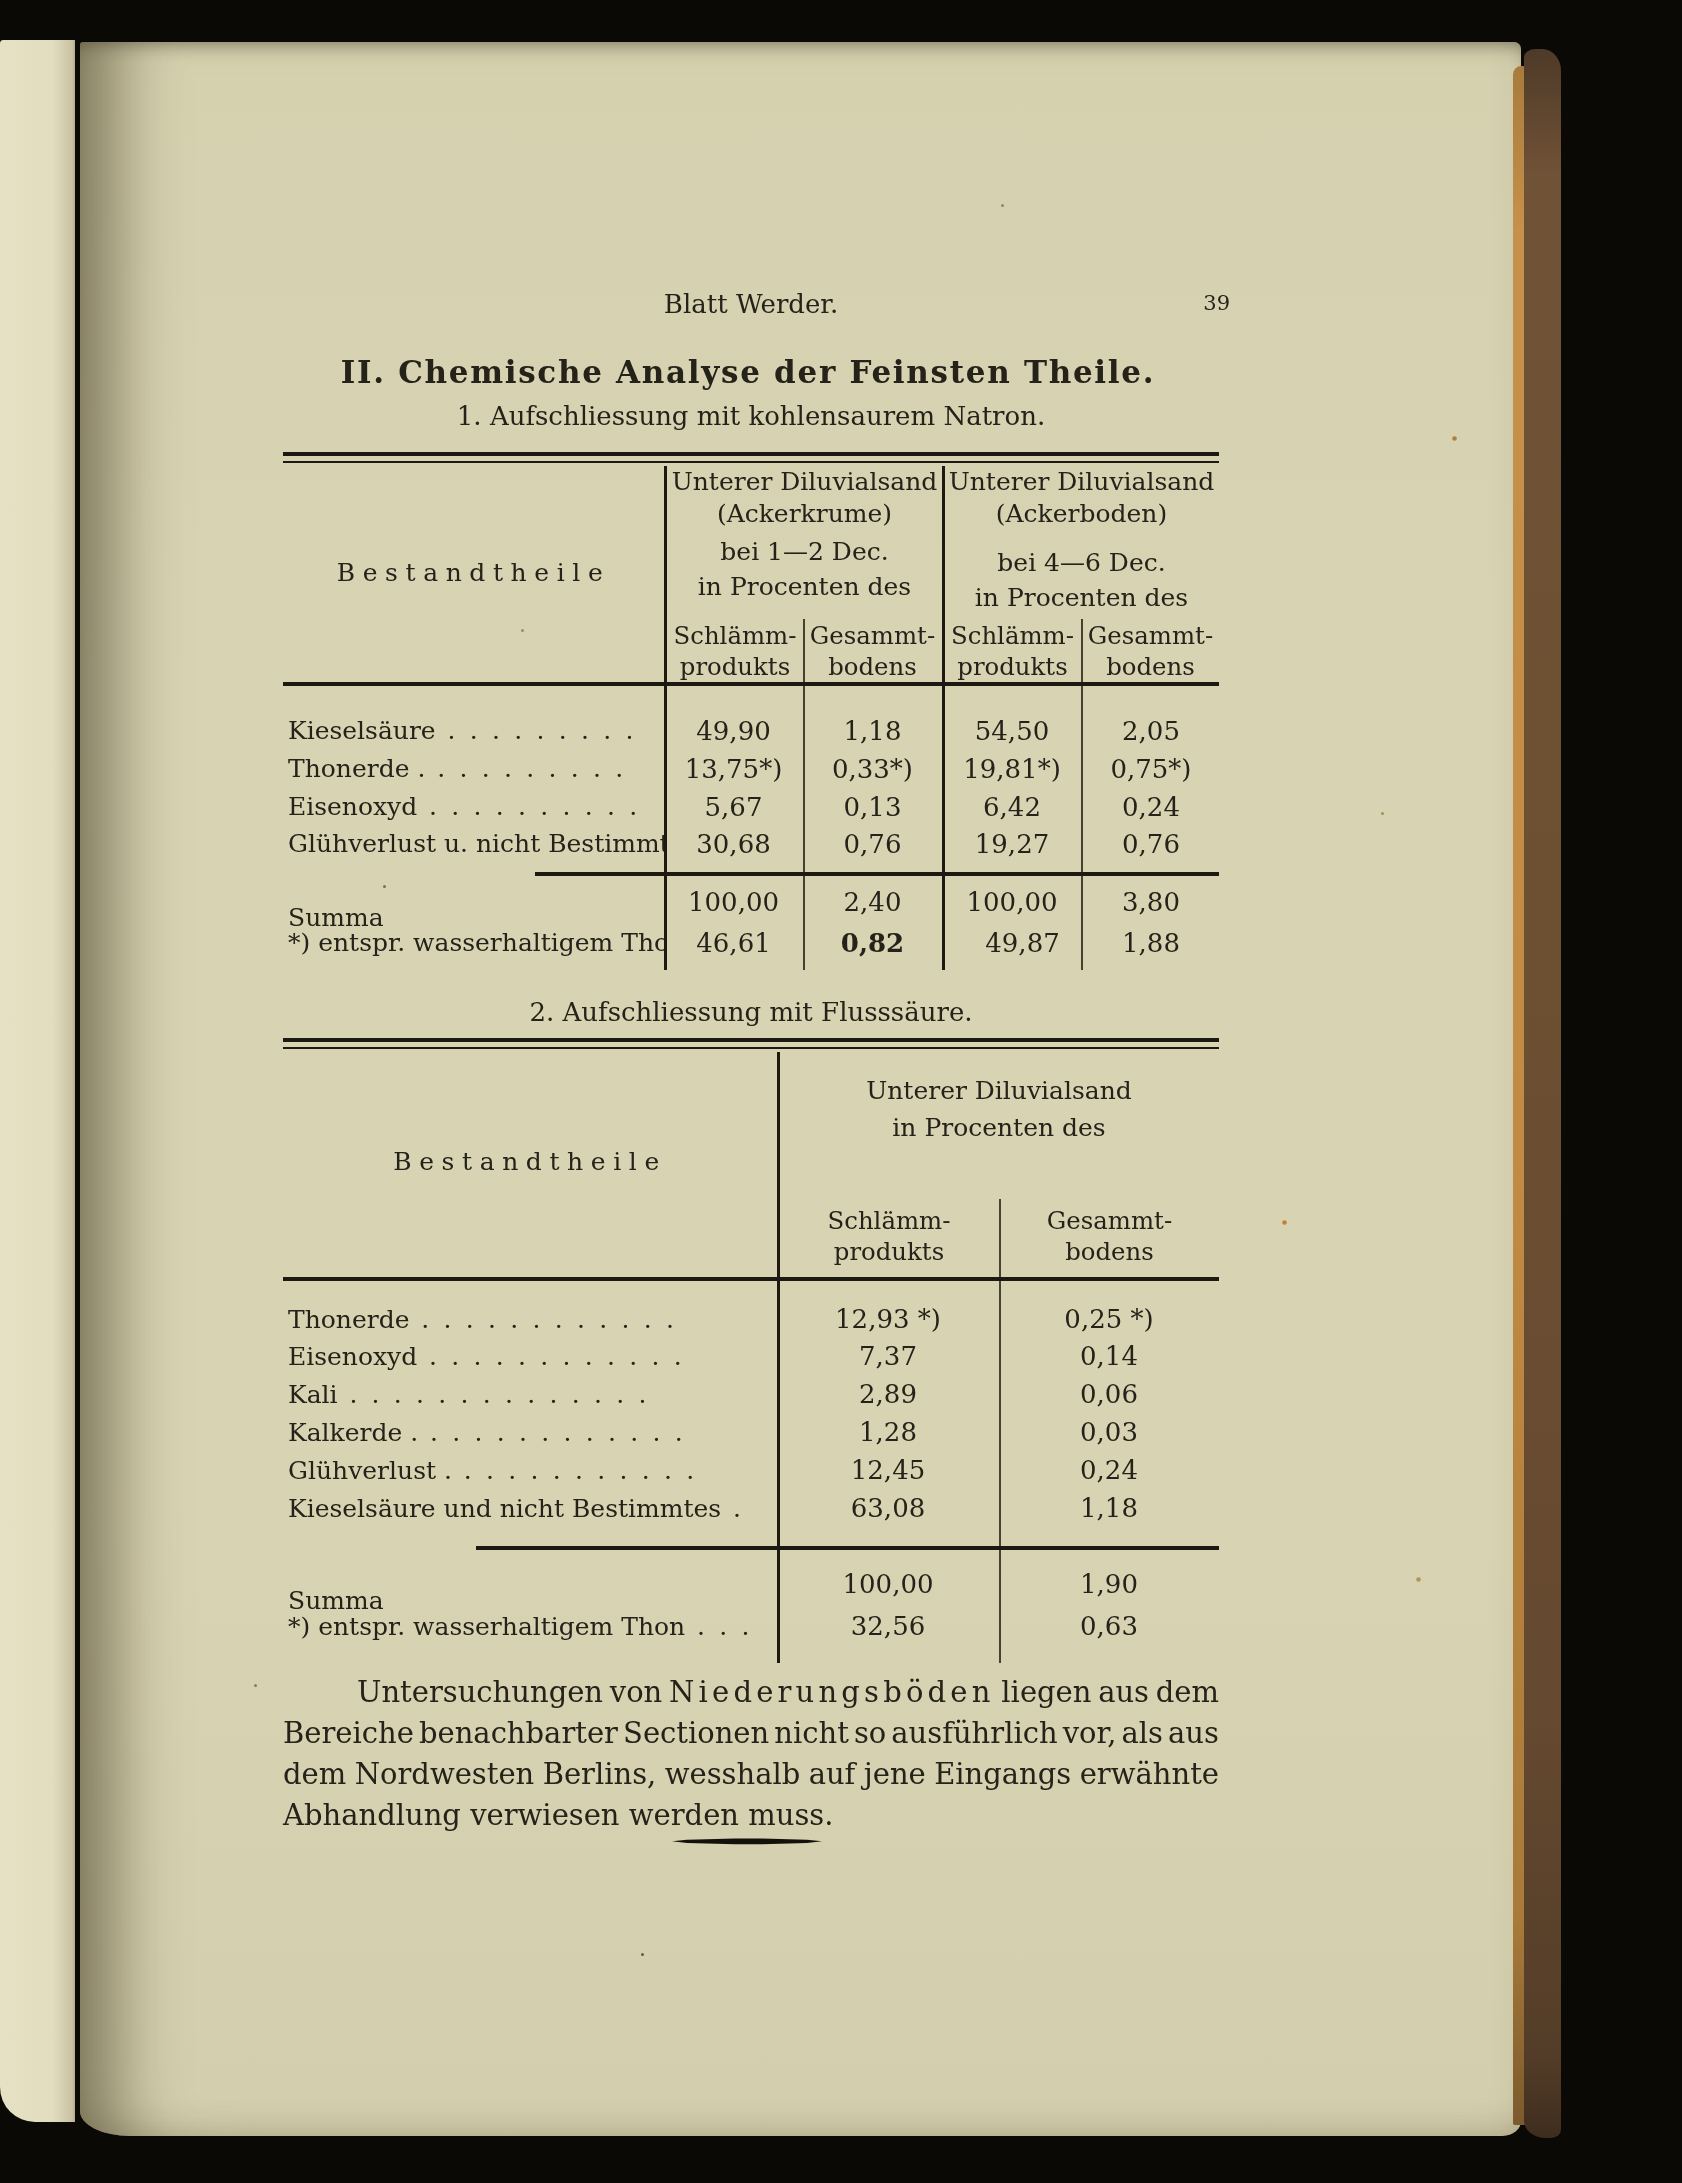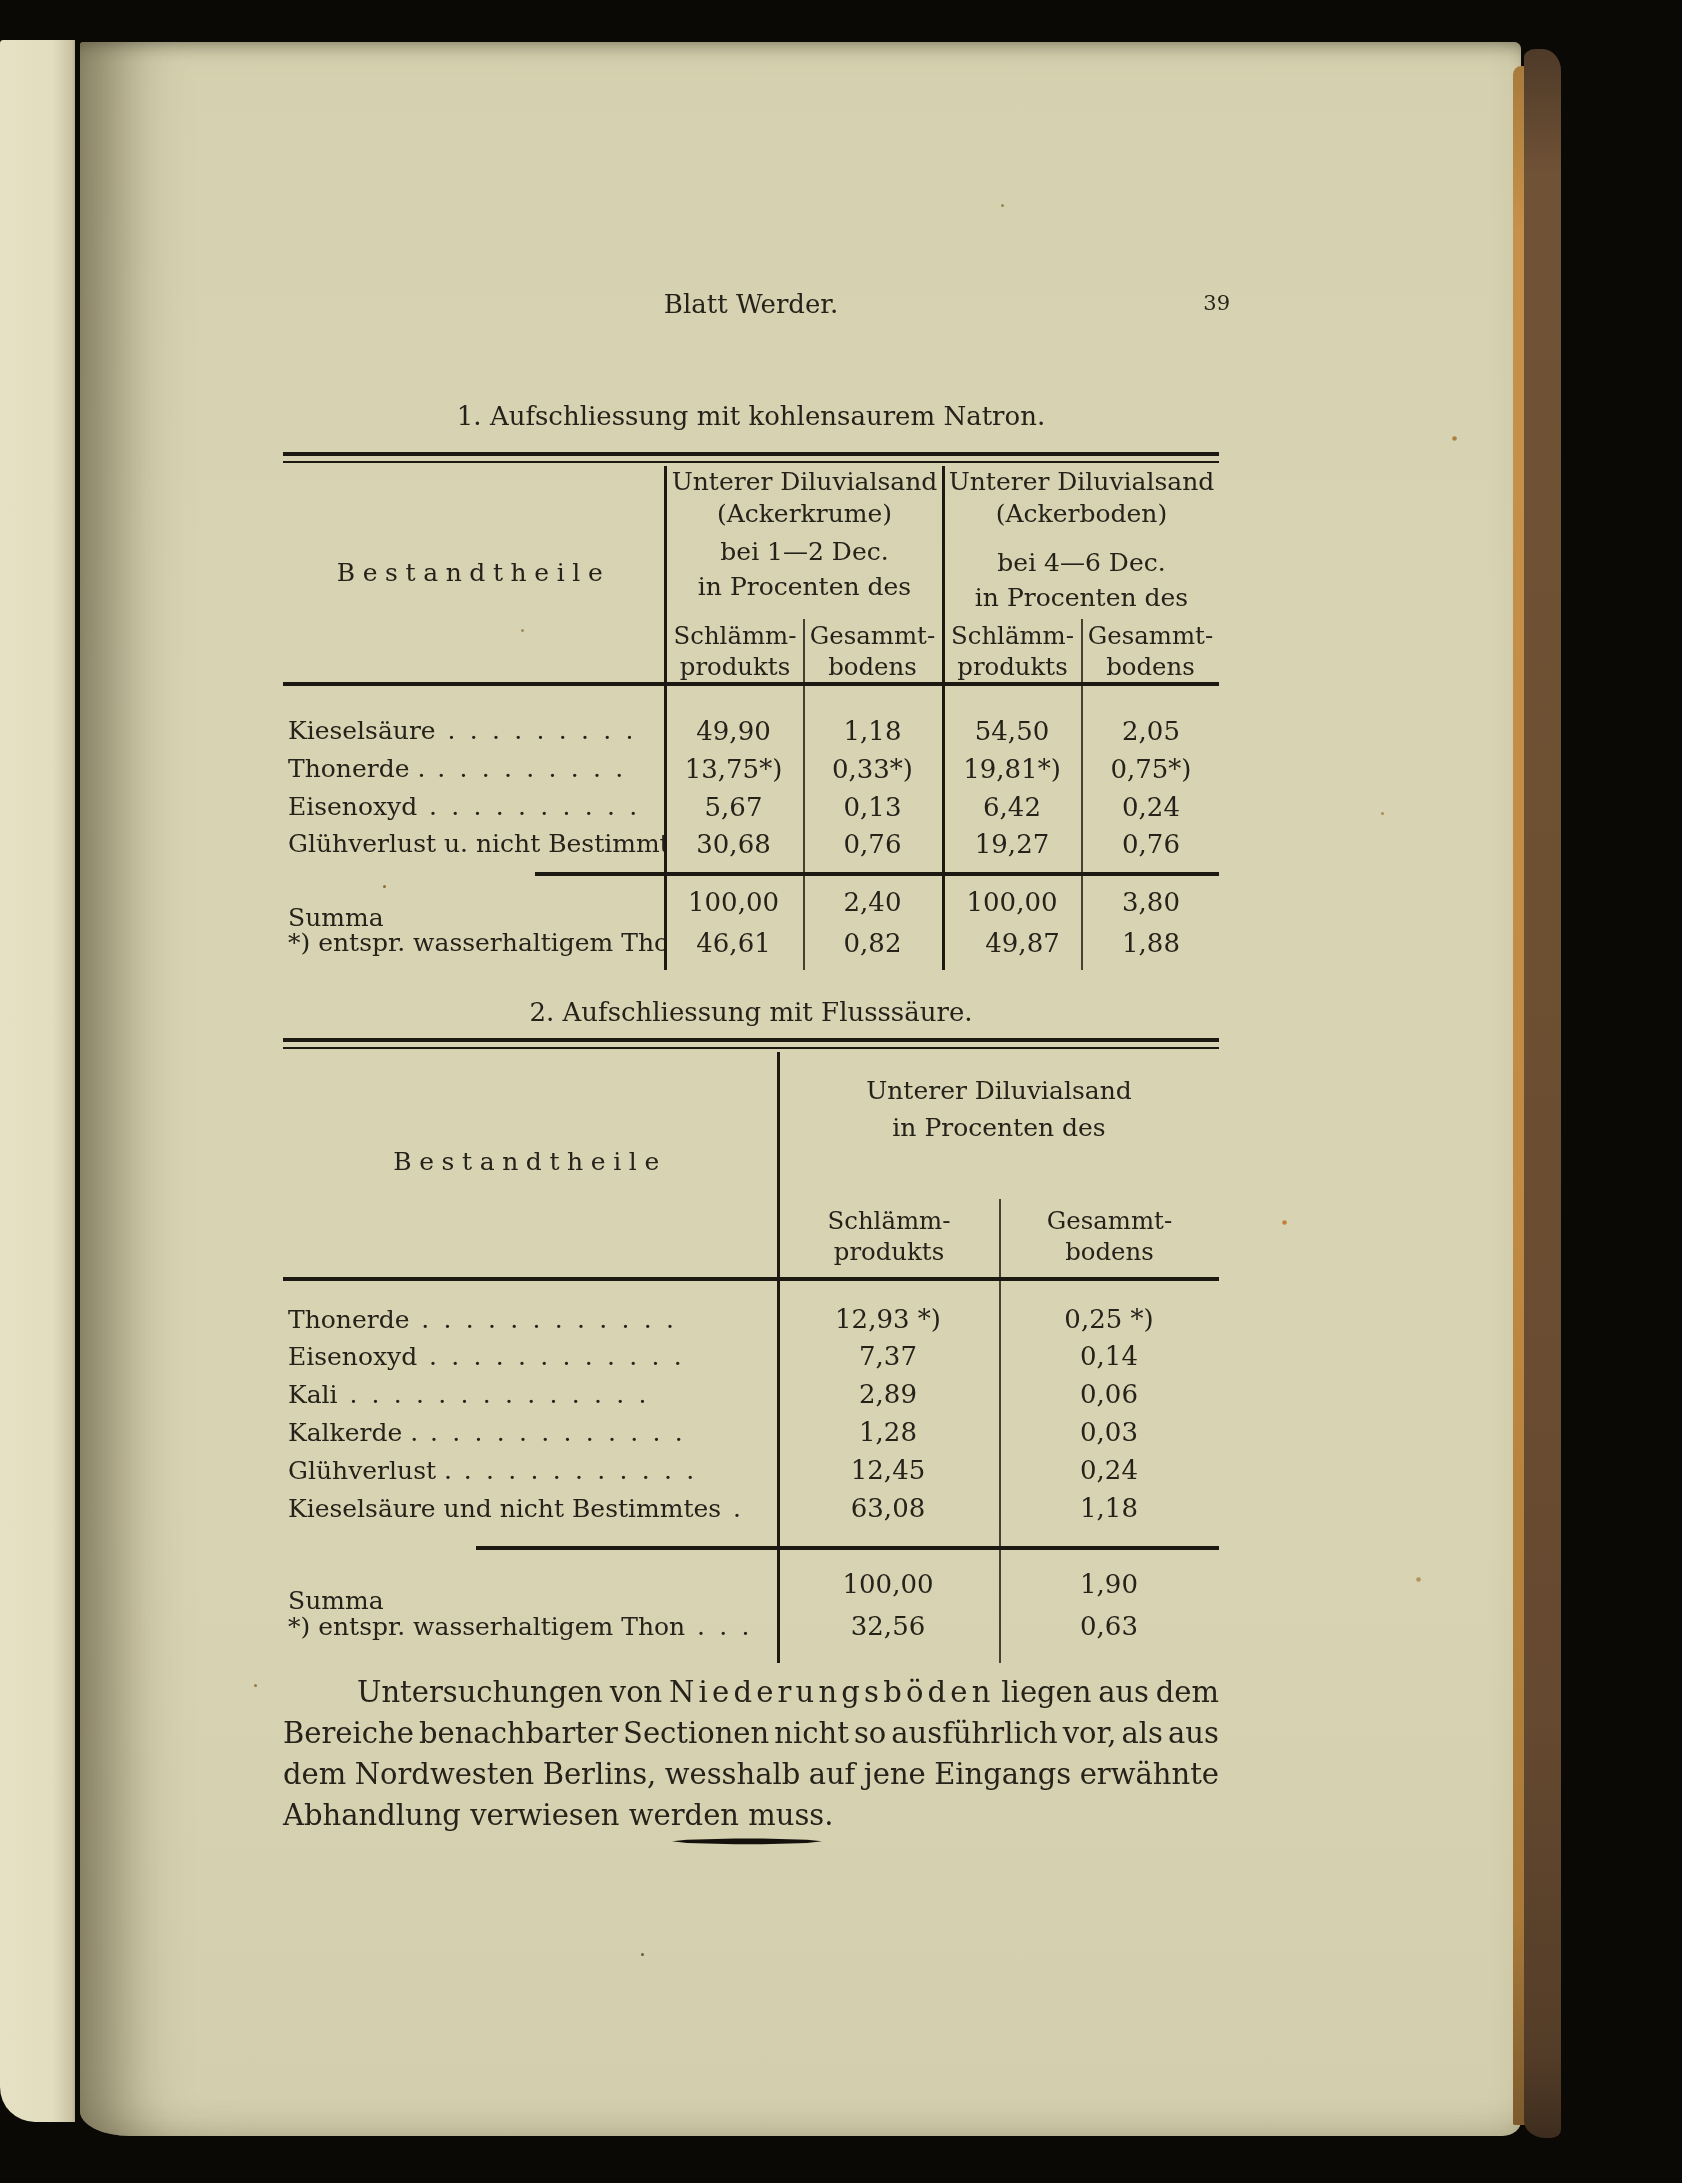--- a/index.html
+++ b/index.html
@@ -71,20 +71,21 @@
 <div class="stage">
   <div class="sliver"></div>
   <div class="page"></div>
   <div class="edge-tan"></div>
   <div class="edge-brown"></div>
   <div class="specks"></div>
 
   <div class="content">
     <div class="line-abs rheader">Blatt Werder.</div>
     <div class="line-abs pagenum">39</div>
+    <div class="line-abs title">II. Chemische Analyse der Feinsten Theile.</div>
     <div class="caption cap1">1. Aufschliessung mit kohlensaurem Natron.</div>
 
     <div class="table t1">
       <div class="hrule" style="left:0;right:0;top:0;height:4.2px;"></div>
       <div class="hrule" style="left:0;right:0;top:9.3px;height:1.7px;"></div>
       <div class="vrule" style="left:381px;top:13.5px;height:504px;width:2.5px;"></div>
       <div class="vrule" style="left:659px;top:13.5px;height:504px;width:2.5px;"></div>
       <div class="vthin" style="left:520px;top:167px;height:351px;width:1.7px;"></div>
       <div class="vthin" style="left:798px;top:167px;height:351px;width:1.7px;"></div>
       <div class="hrule" style="left:0;right:0;top:230px;height:4.2px;"></div>
@@ -169,21 +170,21 @@
             <div class="vcell" style="width: 139px;">100,00</div>
             <div class="vcell" style="width: 139px;">2,40</div>
             <div class="vcell" style="width: 140px;">100,00</div>
             <div class="vcell" style="width: 138px;">3,80</div>
           </div>
           <div class="drow" style="top: 472px; height: 37px;">
             <div class="lcell" style="width: 381px;">
               <span class="lbl">*) entspr. wasserhaltigem Thon</span>
             </div>
             <div class="vcell" style="width: 139px;">46,61</div>
-            <div class="vcell" style="width: 139px;">0,82</div>
+            <div class="vcell" style="width: 139px; font-weight: bold;">0,82</div>
             <div class="vcell" style="width: 140px; padding-left: 21px;">49,87</div>
             <div class="vcell" style="width: 138px;">1,88</div>
           </div>
         </div>
     </div>
 
     <div class="caption cap2">2. Aufschliessung mit Flusssäure.</div>
 
     <div class="table t2">
       <div class="hrule" style="left:0;right:0;top:0;height:4.2px;"></div>

